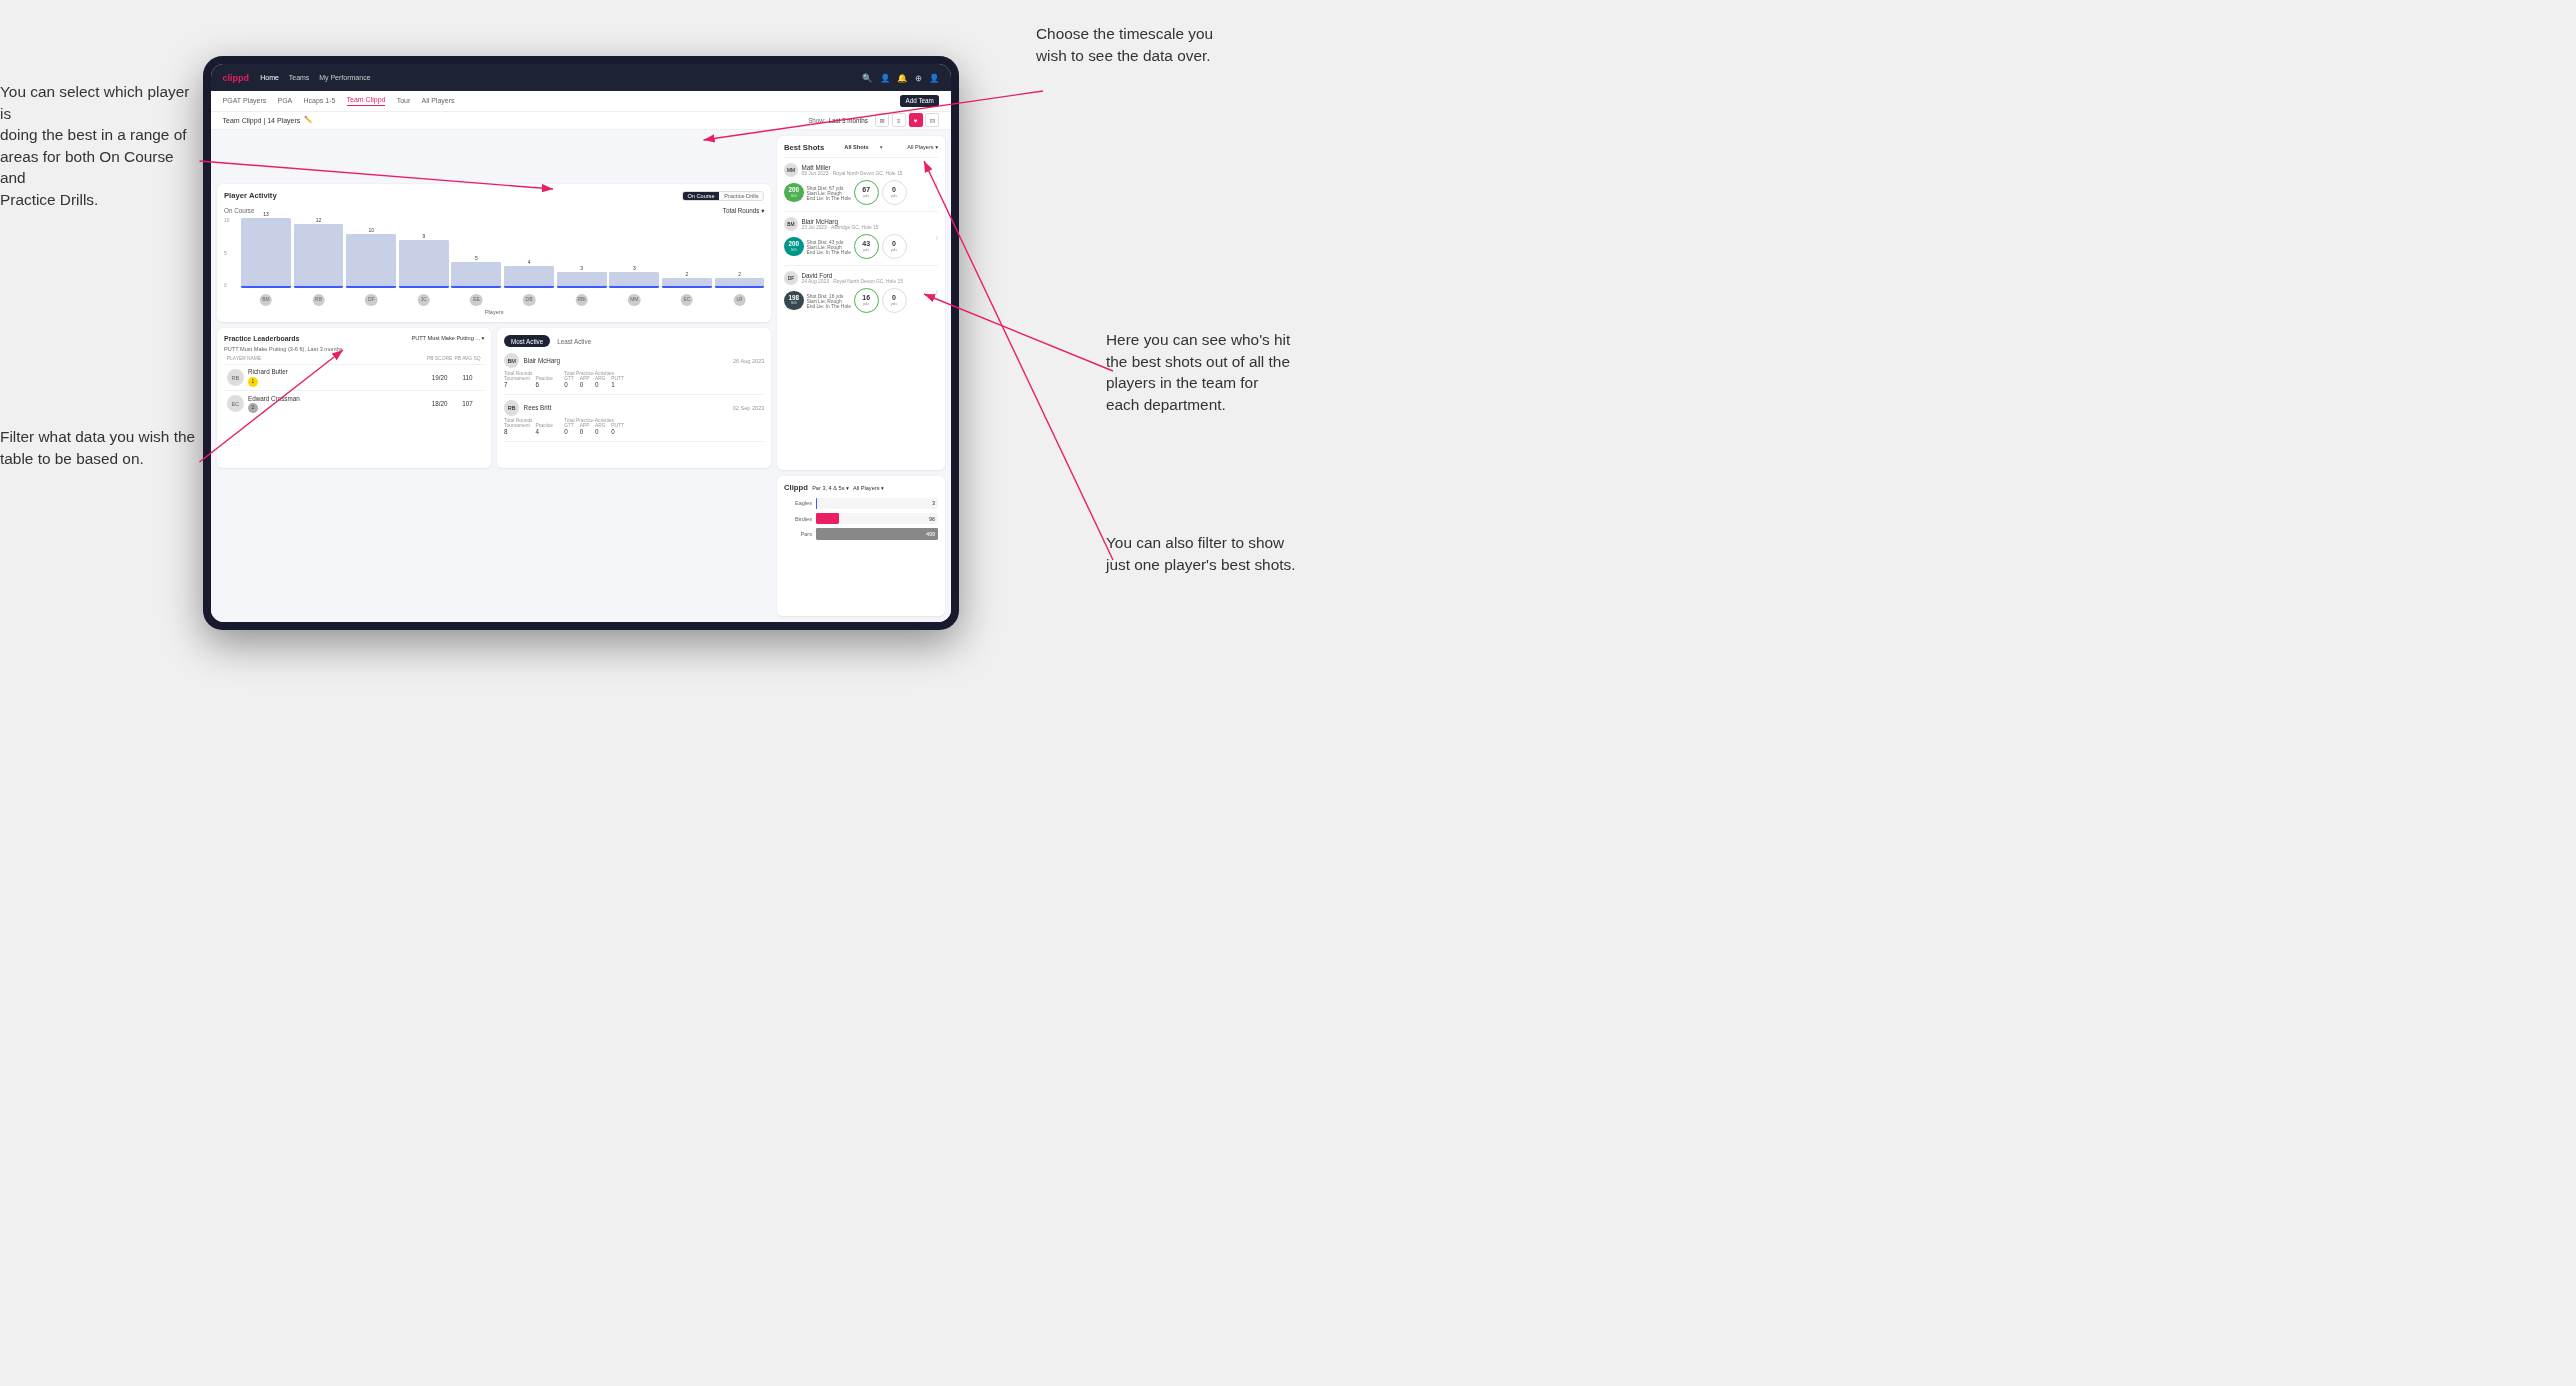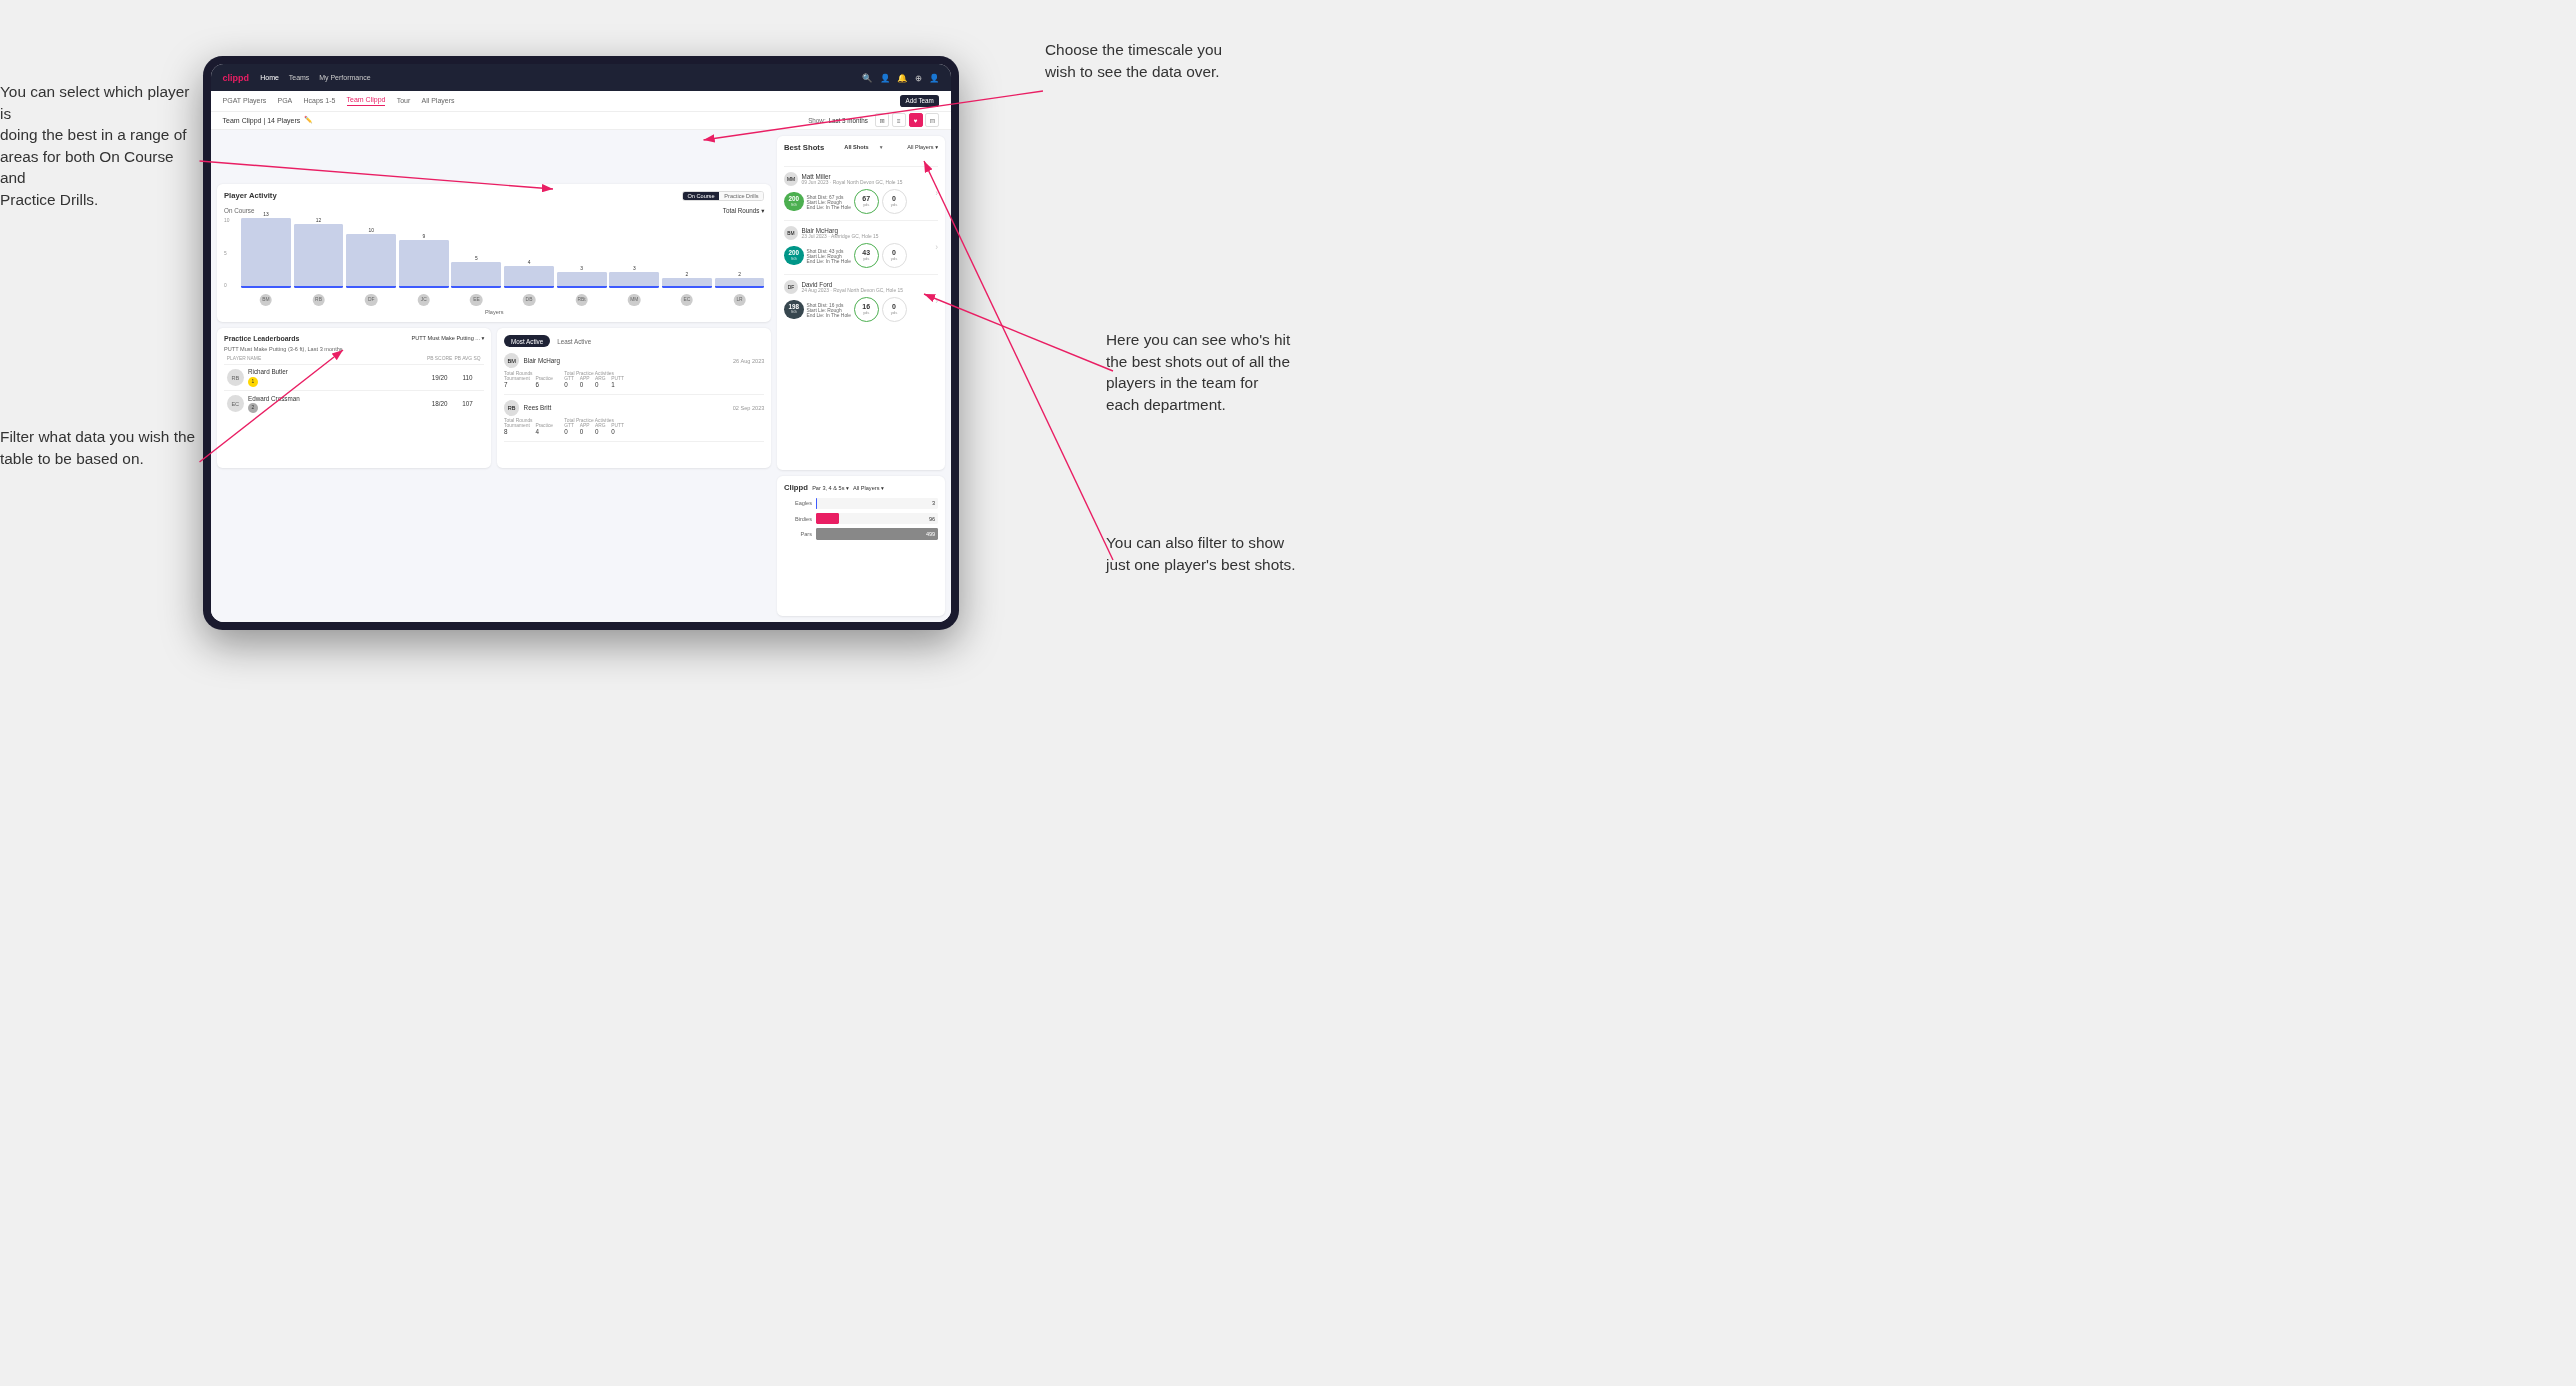--- a/index.html
+++ b/index.html
@@ -508,21 +508,21 @@
       border-radius: 5.6px;
       padding: 7px;
       box-shadow: 0 0.7px 2.1px rgba(0,0,0,0.08);
       flex: 1;
       overflow: hidden;
     }
 
     .best-shots-header {
       display: flex;
       align-items: center;
-      margin-bottom: 14px;
+      margin-bottom: 5px;
       gap: 16px;
     }
 
     .best-shots-title {
       font-size: 7.7px;
       font-weight: 600;
       color: #333;
     }
 
     .shots-tabs {
@@ -1136,21 +1136,21 @@
               </div>
             </div>
           </div>
         </div>
 
       </div>
     </div>
   </div>
 </div>
 
-<div class="annotation" style="left:1036px;top:39px;max-width:280px;margin-left:9px;">
+<div class="annotation" style="left:1036px;top:23px;max-width:280px;">
   Choose the timescale you<br>wish to see the data over.
 </div>
 
 <div class="annotation" style="left:0px;top:81px;max-width:203px;">
   You can select which player is<br>doing the best in a range of<br>areas for both On Course and<br>Practice Drills.
 </div>
 
 <div class="annotation" style="left:0px;top:426px;max-width:217px;">
   Filter what data you wish the<br>table to be based on.
 </div>

